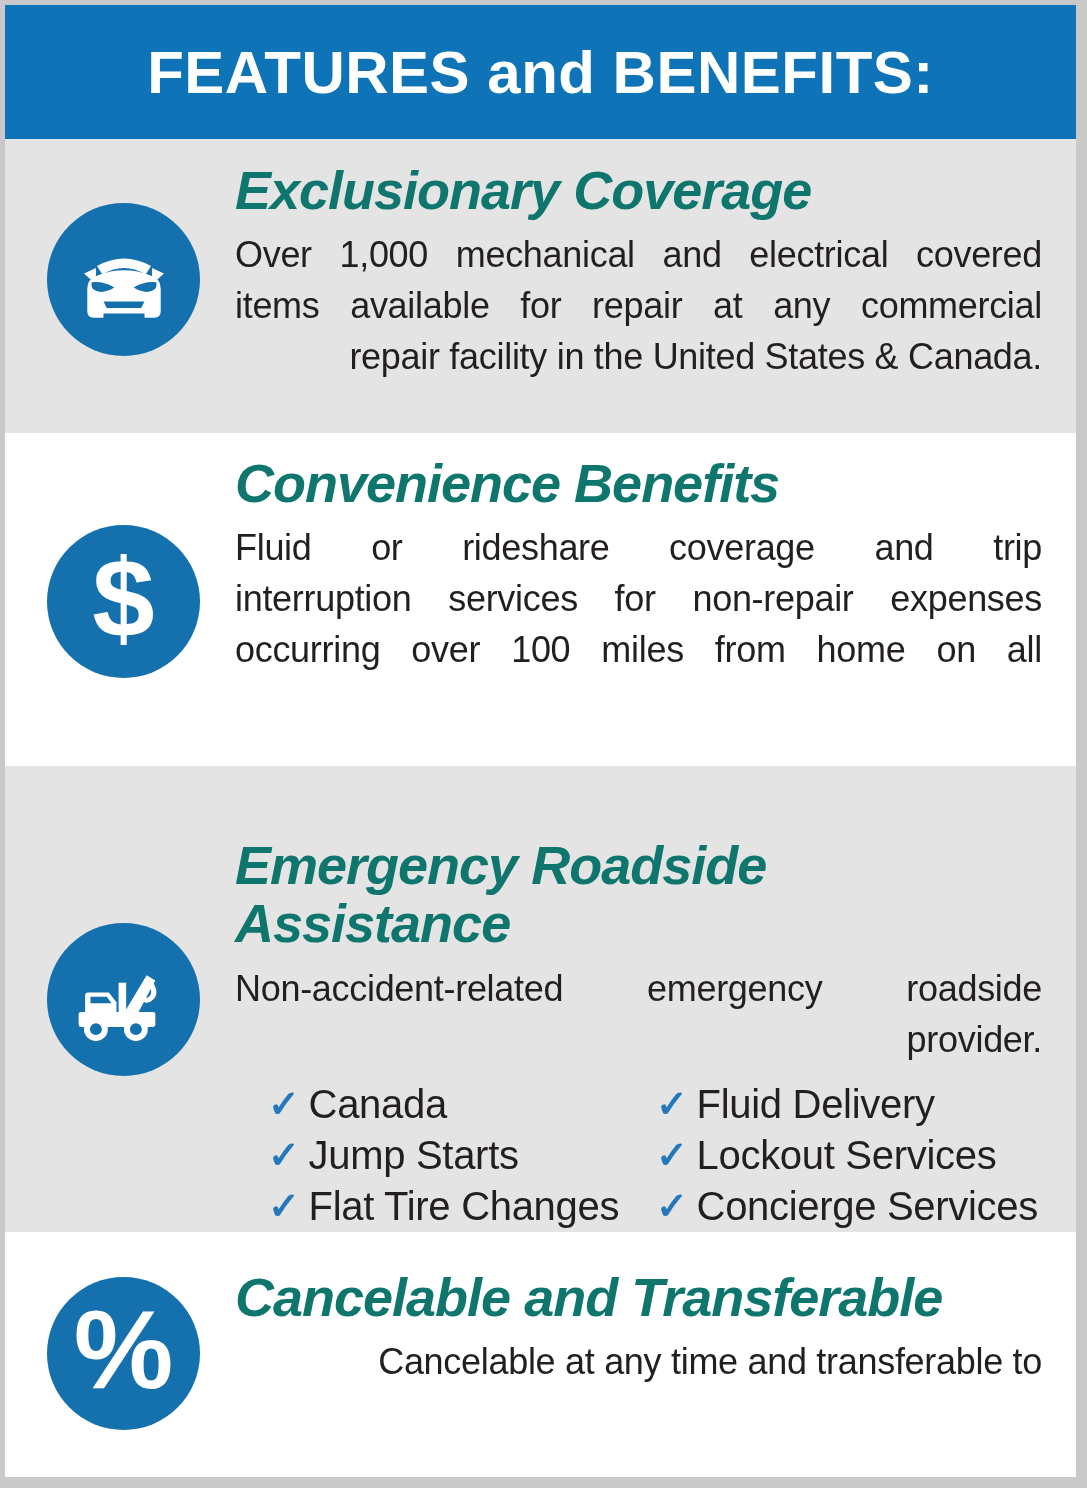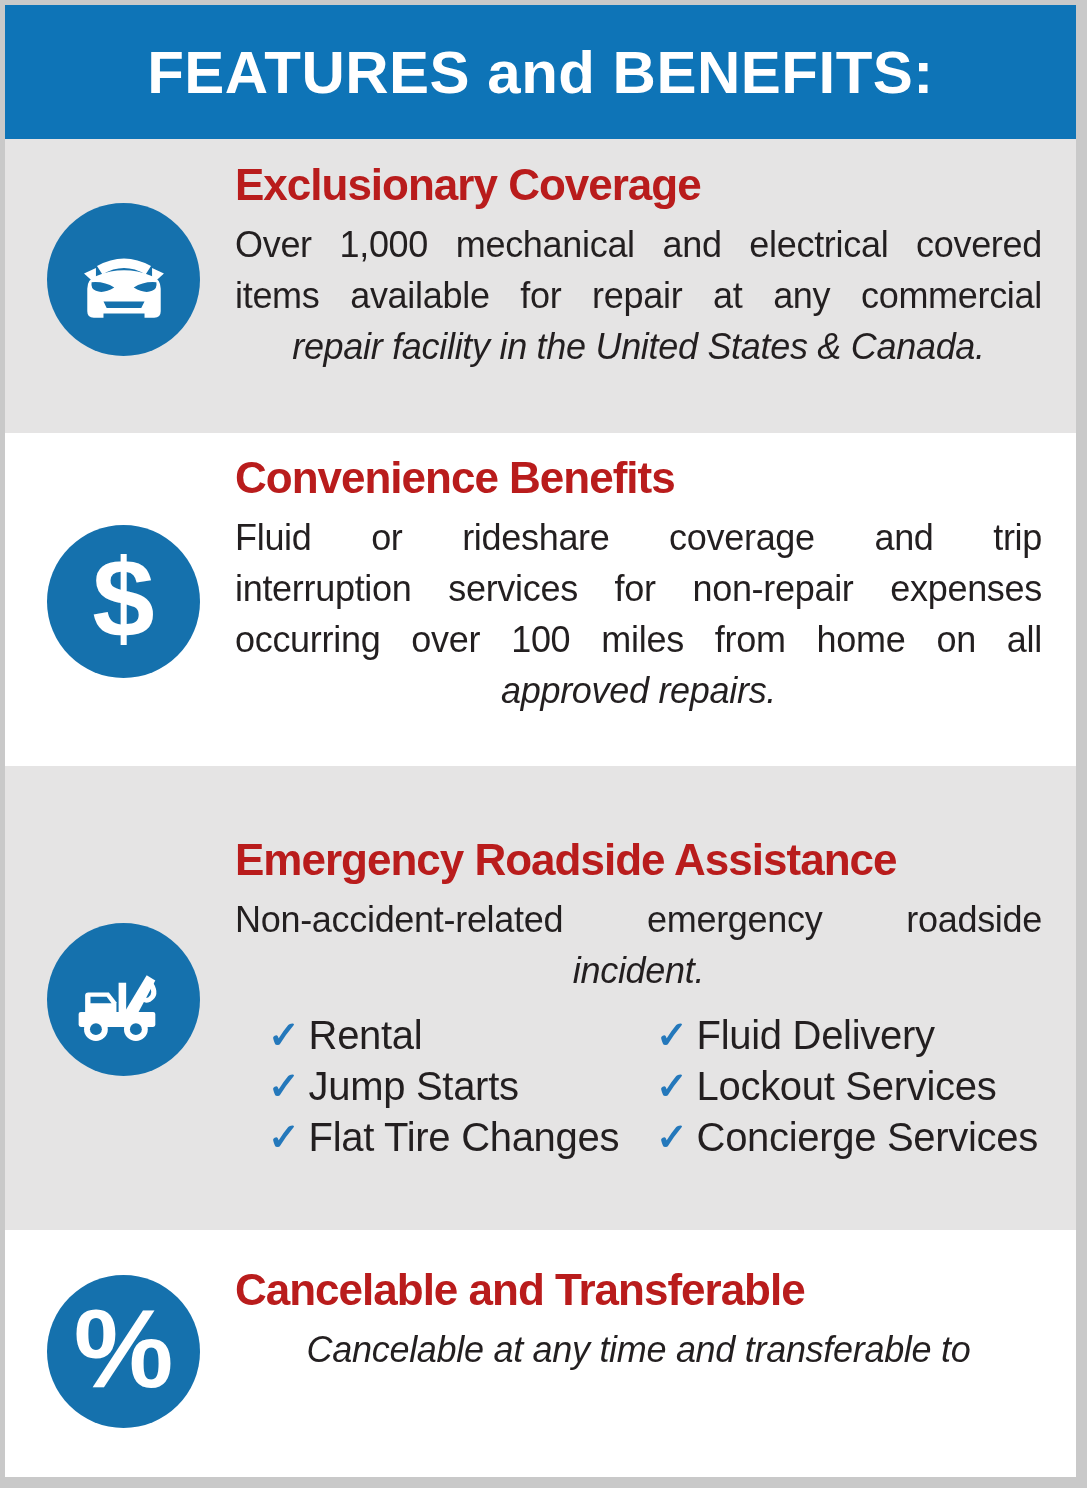--- a/index.html
+++ b/index.html
@@ -50,34 +50,35 @@
   }
   .content {
     margin-left: 230px; margin-right: 34px;
   }
   .s1 .content { padding-top: 22px; }
   .s2 .content { padding-top: 21px; }
   .s3 .content { padding-top: 24px; margin-top: 46px; }
   .s4 .content { padding-top: 36px; }
   h2 {
     margin: 0 0 10px 0;
-    color: #b91c1c;
-    font-size: 44px; font-weight: 700;
+    color: #0f766e;
+    font-size: 54px; font-weight: 700;
     letter-spacing: -1px;
     line-height: 1.08;
+    font-style: italic;
   }
   .body-line {
     color: #231f20;
     font-size: 36px;
     line-height: 51px;
     letter-spacing: -0.3px;
     white-space: nowrap;
   }
   .jline { text-align: justify; text-align-last: justify; white-space: normal; }
-  .lline { text-align: center; font-style: italic; }
+  .lline { text-align: right; }
   .checklist {
     margin-top: 14px; margin-left: 33px;
     display: grid;
     grid-template-columns: 388px auto;
     grid-auto-flow: column;
     grid-template-rows: repeat(3, 51px);
   }
   .check-item {
     display: flex; align-items: center;
     color: #231f20; font-size: 40px; letter-spacing: -0.3px;
@@ -118,21 +119,20 @@
 
   <div class="section sec-white s2">
     <div class="badge">
       <span class="glyph">$</span>
     </div>
     <div class="content">
       <h2>Convenience Benefits</h2>
       <div class="body-line jline">Fluid or rideshare coverage and trip</div>
       <div class="body-line jline">interruption services for non-repair expenses</div>
       <div class="body-line jline">occurring over 100 miles from home on all</div>
-      <div class="body-line lline">approved repairs.</div>
     </div>
   </div>
 
   <div class="section sec-gray s3">
     <div class="badge">
       <svg viewBox="0 0 100 100" aria-hidden="true">
         <rect fill="#ffffff" x="8" y="61" width="71" height="14" rx="2"></rect>
         <path fill="#ffffff" d="M14 62 L14 46 Q14 43 17 43 L36 43 L43 52 L43 62 Z"></path>
         <path fill="#1571ad" d="M19 47 L34 47 L38.5 53 L19 53 Z"></path>
         <rect fill="#ffffff" x="45" y="34" width="7" height="28"></rect>
@@ -140,26 +140,26 @@
         <path fill="none" stroke="#ffffff" stroke-width="4.5" stroke-linecap="round" d="M75 35 Q81 45 73.5 49.5 Q67.5 52 66.5 45.5"></path>
         <circle fill="#ffffff" cx="24" cy="77" r="11"></circle>
         <circle fill="#1571ad" cx="24" cy="77" r="5.5"></circle>
         <circle fill="#ffffff" cx="61" cy="77" r="11"></circle>
         <circle fill="#1571ad" cx="61" cy="77" r="5.5"></circle>
       </svg>
     </div>
     <div class="content">
       <h2>Emergency Roadside Assistance</h2>
       <div class="body-line jline">Non-accident-related emergency roadside</div>
-      <div class="body-line lline">incident.</div>
+      <div class="body-line lline">provider.</div>
 
       <div class="checklist">
         <div class="check-item">
           <span class="check-mark">✓</span>
-          <span>Rental</span>
+          <span>Canada</span>
         </div>
         <div class="check-item">
           <span class="check-mark">✓</span>
           <span>Jump Starts</span>
         </div>
         <div class="check-item">
           <span class="check-mark">✓</span>
           <span>Flat Tire Changes</span>
         </div>
         <div class="check-item">

